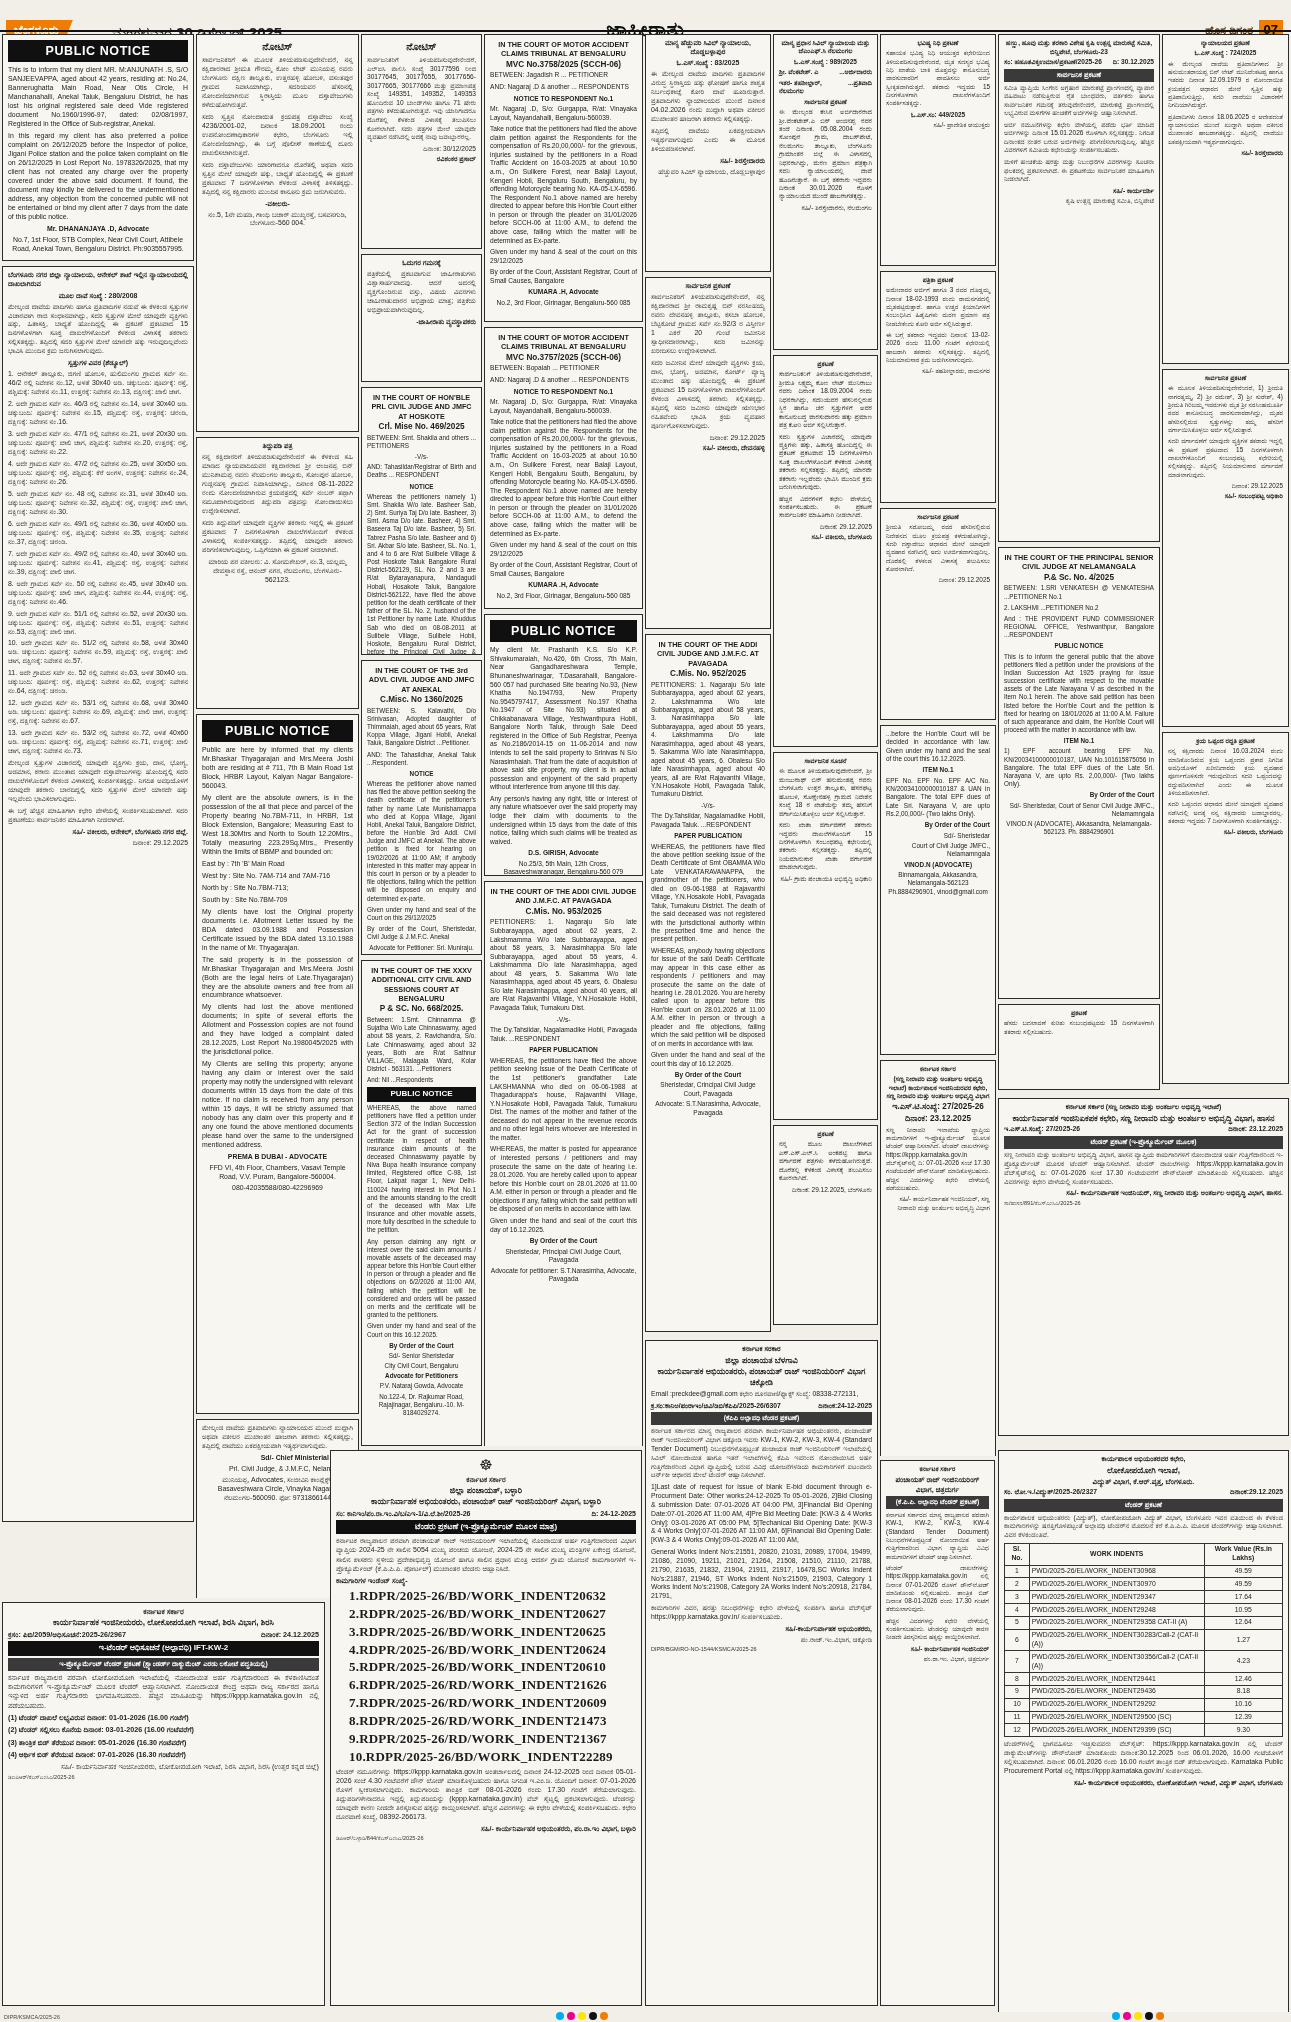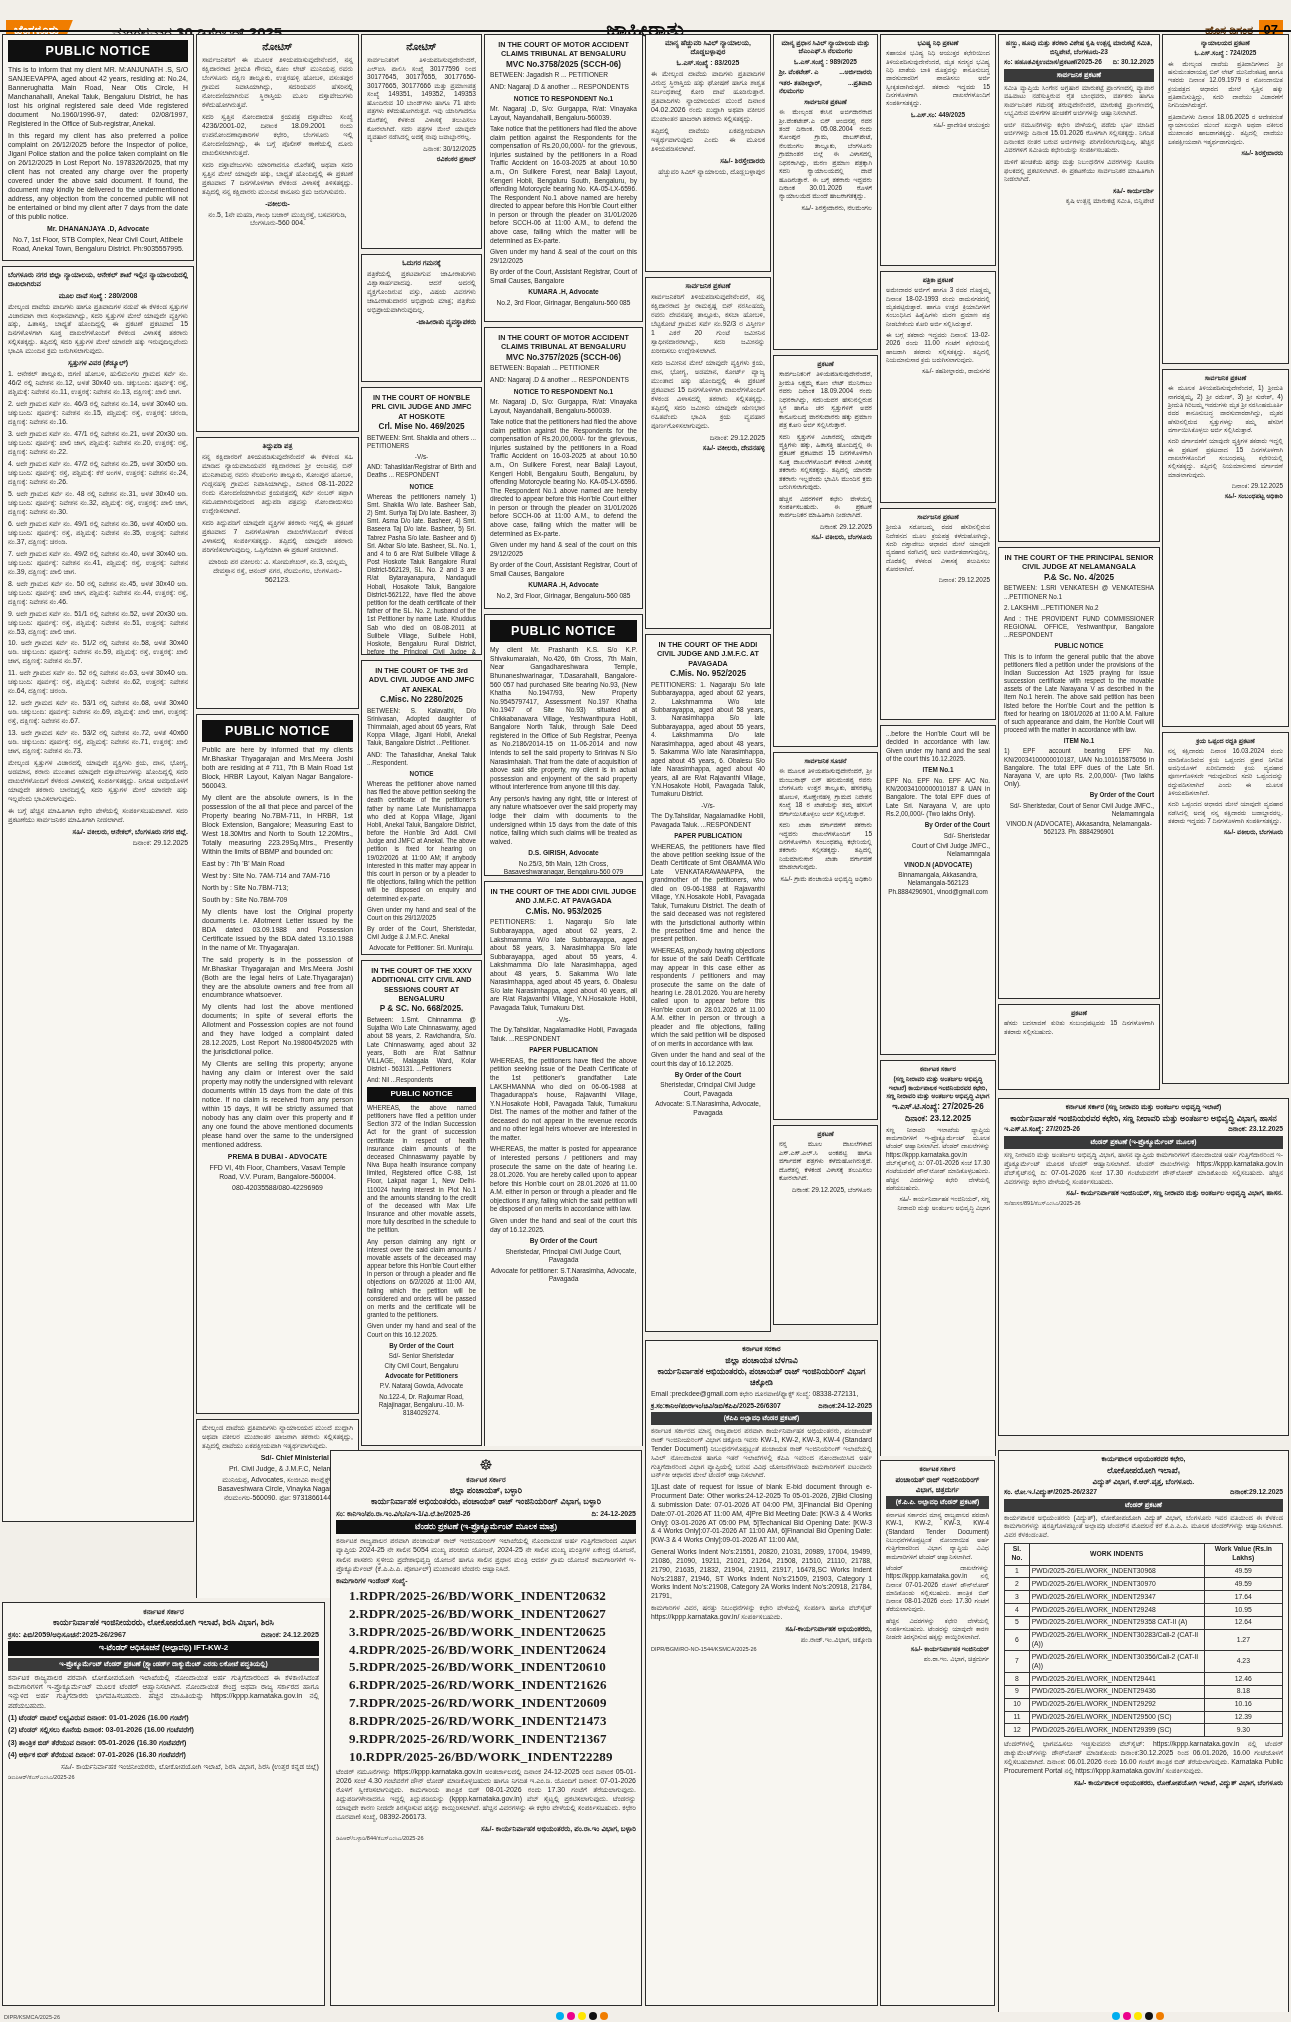--- a/index.html
+++ b/index.html
@@ -157,21 +157,21 @@
         <div class="h2">IN THE COURT OF HON'BLE PRL CIVIL JUDGE AND JMFC AT HOSKOTE</div>
         <div class="h1">Crl. Mise No. 469/2025</div>
         <div class="p">BETWEEN: Smt. Shakila and others ... PETITIONERS</div>
         <div class="pc">-V/s-</div>
         <div class="p">AND: Tahasildar/Registrar of Birth and Deaths ... RESPONDENT</div>
         <div class="pcb">NOTICE</div>
         <div class="p">Whereas the petitioners namely 1) Smt. Shakila W/o late. Basheer Sab, 2) Smt. Suriya Taj D/o late. Basheer, 3) Smt. Asma D/o late. Basheer, 4) Smt. Baseera Taj D/o late. Basheer, 5) Sri. Tabrez Pasha S/o late. Basheer and 6) Sri. Akbar S/o late. Basheer, SL. No. 1, and 4 to 6 are R/at Sulibele Village &amp; Post Hoskote Taluk Bangalore Rural District-562129, SL. No. 2 and 3 are R/at Bytarayanapura, Nandagudi Hobali, Hosakote Taluk, Bangalore District-562122, have filed the above petition for the death certificate of their father of the SL. No. 2, husband of the 1st Petitioner by name Late. Khuddus Sab who died on 08-08-2011 at Sulibele Village, Sulibele Hobli, Hoskote, Bengaluru Rural District, before the Principal Civil Judge &amp; JMFC at Hoskote, whereas the above petition is fixed for hearing on 30/01/2026. If anybody interested in this matter may appear before this Hon'ble Court personally or by a pleader to file objections, failing which the petition will be disposed on enquiry and determined ex-parte.</div>
       </div>
       <div class="box" style="height: 295px; font-size: 6.3px;">
         <div class="h2">IN THE COURT OF THE 3rd ADVL CIVIL JUDGE AND JMFC AT ANEKAL</div>
-        <div class="h1">C.Misc. No 2280/2025</div>
+        <div class="h1">C.Misc. No 1360/2025</div>
         <div class="p">BETWEEN: S. Kalavathi, D/o Srinivasan, Adopted daughter of Thimmaiah, aged about 65 years, R/at Koppa Village, Jigani Hobli, Anekal Taluk, Bangalore District ...Petitioner.</div>
         <div class="p">AND: The Tahasildhar, Anekal Taluk ...Respondent.</div>
         <div class="pcb">NOTICE</div>
         <div class="p">Whereas the petitioner above named has filed the above petition seeking the death certificate of the petitioner's father by name Late Munishamappa who died at Koppa Village, Jigani Hobli, Anekal Taluk, Bangalore District, before the Hon'ble 3rd Addl. Civil Judge and JMFC at Anekal. The above petition is fixed for hearing on 19/02/2026 at 11:00 AM; if anybody interested in this matter may appear in this court in person or by a pleader to file objections, failing which the petition will be disposed on enquiry and determined ex-parte.</div>
         <div class="p">Given under my hand and seal of the Court on this 29/12/2025</div>
         <div class="p">By order of the Court, Sheristedar, Civil Judge &amp; J.M.F.C. Anekal</div>
         <div class="pc">Advocate for Petitioner: Sri. Muniraju. G / Sri. Venugopal, FFU of B.M.R complex, Attibele Main Road, Anekal, Bangalore District.</div>
       </div>
       <div class="box" style="height: 486px; font-size: 6.3px;">
         <div class="h2">IN THE COURT OF THE XXXV ADDITIONAL CITY CIVIL AND SESSIONS COURT AT BENGALURU</div>
@@ -474,21 +474,21 @@
         <div class="p">ಕರ್ನಾಟಕ ಸರ್ಕಾರದ ಮಾನ್ಯ ರಾಜ್ಯಪಾಲರ ಪರವಾಗಿ KW-1, KW-2, KW-3, KW-4 (Standard Tender Document) ನಿಬಂಧನೆಗಳೊಪ್ಪಟ್ಟಂತೆ ನೋಂದಾಯಿತ ಅರ್ಹ ಗುತ್ತಿಗೆದಾರರಿಂದ ವಿಭಾಗ ವ್ಯಾಪ್ತಿಯ ವಿವಿಧ ಕಾಮಗಾರಿಗಳಿಗೆ ಟೆಂಡರ್ ಆಹ್ವಾನಿಸಲಾಗಿದೆ.</div>
         <div class="p">ಟೆಂಡರ್ ದಾಖಲೆಗಳನ್ನು https://kppp.karnataka.gov.in ನಲ್ಲಿ ದಿನಾಂಕ 07-01-2026 ರೊಳಗೆ ಡೌನ್‌ಲೋಡ್ ಮಾಡಿಕೊಂಡು ಸಲ್ಲಿಸಬಹುದು. ತಾಂತ್ರಿಕ ಬಿಡ್ ದಿನಾಂಕ 08-01-2026 ರಂದು 17.30 ಗಂಟೆಗೆ ತೆರೆಯಲಾಗುವುದು.</div>
         <div class="p">ಹೆಚ್ಚಿನ ವಿವರಗಳನ್ನು ಕಛೇರಿ ವೇಳೆಯಲ್ಲಿ ಸಂಪರ್ಕಿಸಬಹುದು. ಟೆಂಡರನ್ನು ಯಾವುದೇ ಕಾರಣ ನೀಡದೇ ತಿರಸ್ಕರಿಸುವ ಹಕ್ಕನ್ನು ಕಾಯ್ದಿರಿಸಲಾಗಿದೆ.</div>
         <div class="prb">ಸಹಿ/- ಕಾರ್ಯನಿರ್ವಾಹಕ ಇಂಜಿನಿಯರ್</div>
         <div class="pr">ಪಂ.ರಾ.ಇಂ. ವಿಭಾಗ, ಚಿತ್ರದುರ್ಗ</div>
       </div>
     </div>
   <div class="bbox" id="box-hasana">
       <div class="box" style="height: 338px; font-size: 6.8px;">
         <div class="pcb">ಕರ್ನಾಟಕ ಸರ್ಕಾರ (ಸಣ್ಣ ನೀರಾವರಿ ಮತ್ತು ಅಂತರ್ಜಲ ಅಭಿವೃದ್ಧಿ ಇಲಾಖೆ)</div>
-        <div class="h1">ಕಾರ್ಯನಿರ್ವಾಹಕ ಇಂಜಿನಿಯರವರ ಕಛೇರಿ, ಸಣ್ಣ ನೀರಾವರಿ ಮತ್ತು ಅಂತರ್ಜಲ ಅಭಿವೃದ್ಧಿ ವಿಭಾಗ, ಹಾಸನ</div>
+        <div class="h1">ಕಾರ್ಯನಿರ್ವಾಹಕ ಇಂಜಿನಿಏಕಪಕ ಕಛೇರಿ, ಸಣ್ಣ ನೀರಾವರಿ ಮತ್ತು ಅಂತರ್ಜಲ ಅಭಿವೃದ್ಧಿ ವಿಭಾಗ, ಹಾಸನ</div>
         <div class="kv">
           <span>ಇ.ಎಸ್.ಟಿ.ಸಂಖ್ಯೆ: 27/2025-26</span>
           <span>ದಿನಾಂಕ: 23.12.2025</span>
         </div>
         <div class="gb">ಟೆಂಡರ್ ಪ್ರಕಟಣೆ (ಇ-ಪ್ರೊಕ್ಯೂರ್ಮೆಂಟ್ ಮೂಲಕ)</div>
         <div class="p">ಸಣ್ಣ ನೀರಾವರಿ ಮತ್ತು ಅಂತರ್ಜಲ ಅಭಿವೃದ್ಧಿ ವಿಭಾಗ, ಹಾಸನ ವ್ಯಾಪ್ತಿಯ ಕಾಮಗಾರಿಗಳಿಗೆ ನೋಂದಾಯಿತ ಅರ್ಹ ಗುತ್ತಿಗೆದಾರರಿಂದ ಇ-ಪ್ರೊಕ್ಯೂರ್ಮೆಂಟ್ ಮೂಲಕ ಟೆಂಡರ್ ಆಹ್ವಾನಿಸಲಾಗಿದೆ. ಟೆಂಡರ್ ದಾಖಲೆಗಳನ್ನು https://kppp.karnataka.gov.in ವೆಬ್‌ಸೈಟ್‌ನಲ್ಲಿ ದಿ: 07-01-2026 ಸಂಜೆ 17.30 ಗಂಟೆಯವರೆಗೆ ಡೌನ್‌ಲೋಡ್ ಮಾಡಿಕೊಂಡು ಸಲ್ಲಿಸಬಹುದು. ಹೆಚ್ಚಿನ ವಿವರಗಳನ್ನು ಕಛೇರಿ ವೇಳೆಯಲ್ಲಿ ಸಂಪರ್ಕಿಸಬಹುದು.</div>
         <div class="prb">ಸಹಿ/- ಕಾರ್ಯನಿರ್ವಾಹಕ ಇಂಜಿನಿಯರ್, ಸಣ್ಣ ನೀರಾವರಿ ಮತ್ತು ಅಂತರ್ಜಲ ಅಭಿವೃದ್ಧಿ ವಿಭಾಗ, ಹಾಸನ.</div>
         <div class="ty">ಸಾ/ಹಾಸನ/891/ಕೆಎಸ್ಎಂಸಿಎ/2025-26</div>
       </div>
     </div>

